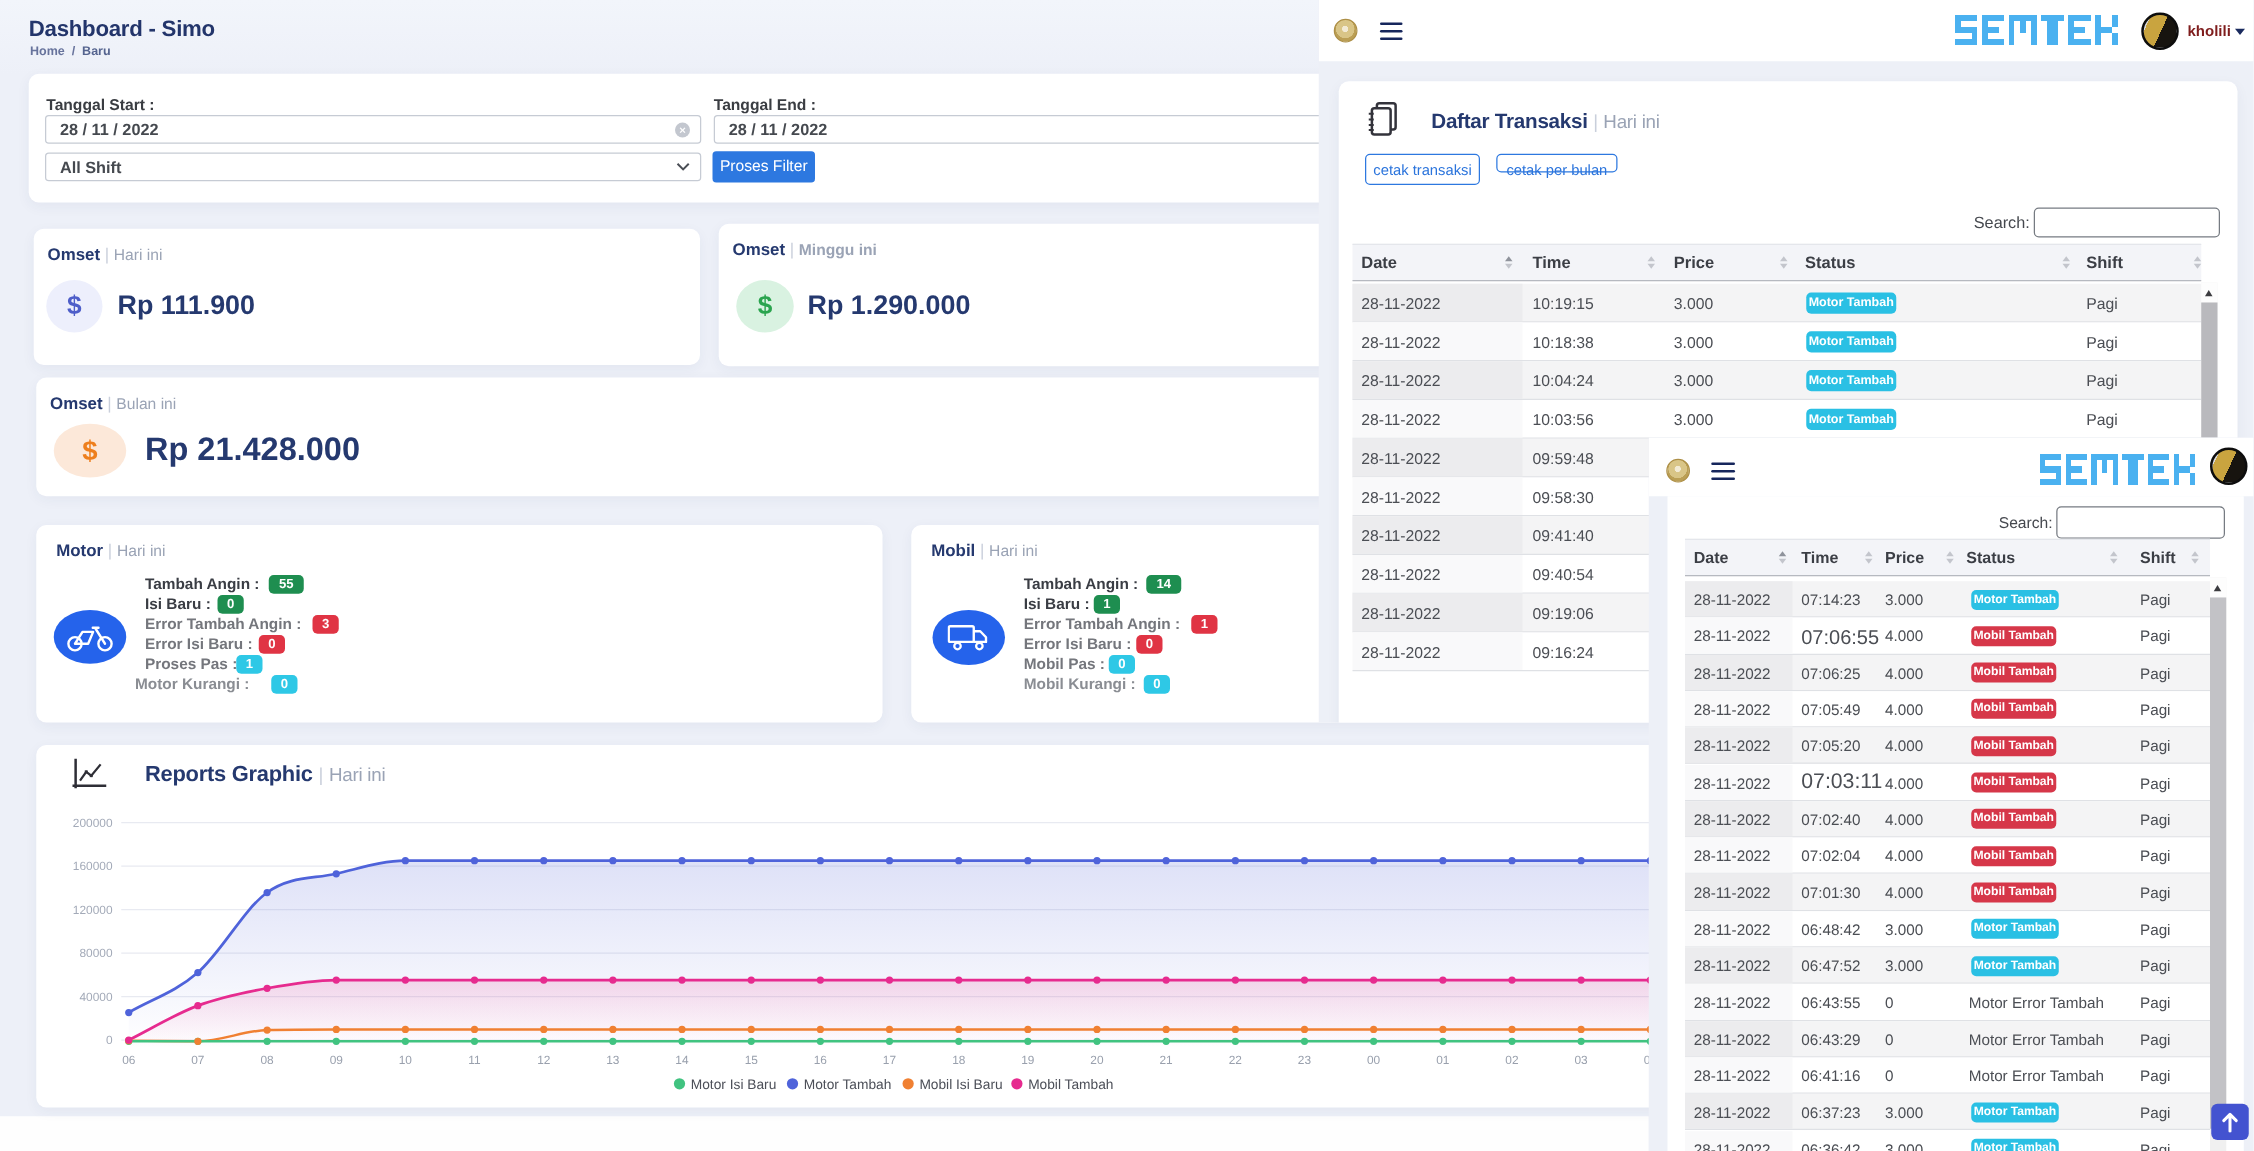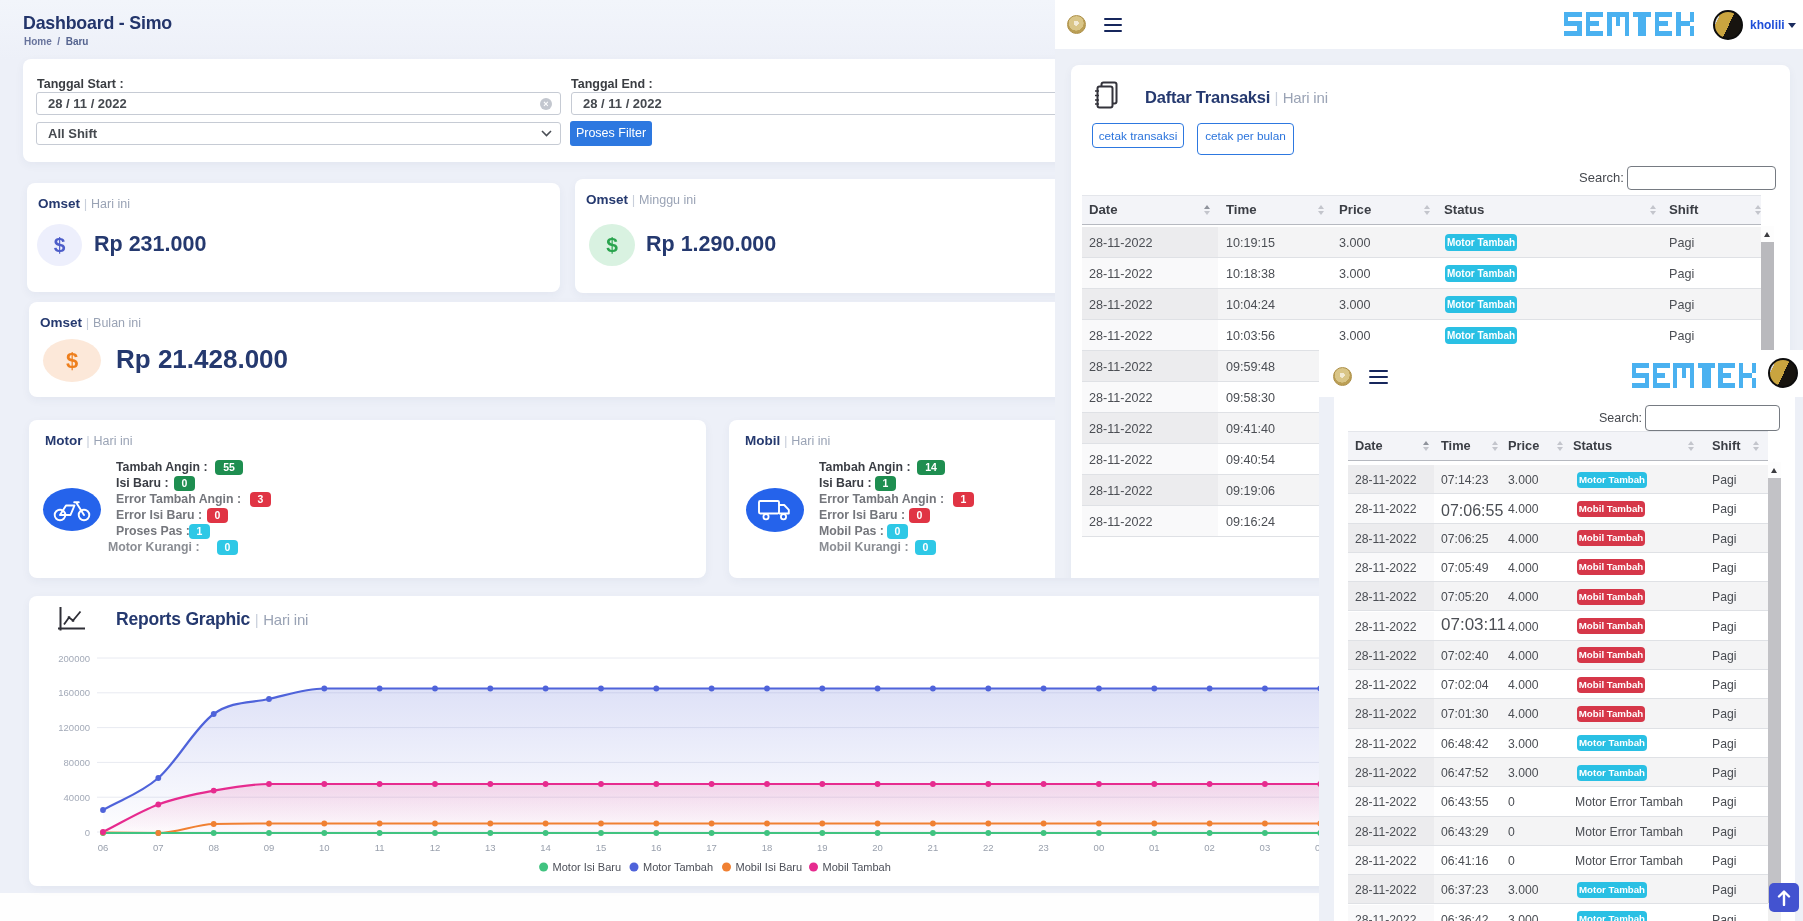--- a/index.html
+++ b/index.html
@@ -37,23 +37,23 @@
 <svg class="abs" style="left:541px;top:130px" width="11" height="7">
       <path d="M1,1 L5.5,5.5 L10,1" stroke="#4a4e55" stroke-width="1.6" fill="none"></path>
     </svg>
 <div class="abs" style="left:571px;top:77px;font-size:12.5px;font-weight:bold;color:#3a3d42">Tanggal End :</div>
 <div class="abs" style="left:571px;top:92px;width:518px;height:23px;background:#fff;border:1px solid #c6cbd4;border-radius:3px"></div>
 <div class="abs" style="left:583px;top:96px;font-size:13px;font-weight:bold;color:#45494f">28 / 11 / 2022</div>
 <div class="abs" style="left:570px;top:121px;width:82px;height:25px;background:#2d78e0;border-radius:3px;color:#fff;font-size:12.5px;text-align:center;line-height:25px">Proses Filter</div>
 <div class="card" style="left:27px;top:183px;width:533px;height:109px"></div>
 <div class="abs ct" style="left:38px;top:196px">Omset <span class="bar" style="font-weight:normal">|</span> <span class="sub" style="font-weight:normal">Hari ini</span></div>
 <div class="abs" style="left:37px;top:224px;width:45px;height:42px;border-radius:50%;background:#edeffc;color:#4e5ec9;font-weight:bold;font-size:21px;text-align:center;line-height:42px">$</div>
-<div class="abs money" style="left:94px;top:231.67px;font-size:21.5px">Rp 231.000</div>
+<div class="abs money" style="left:94px;top:231.67px;font-size:21.5px">Rp 111.900</div>
 <div class="card" style="left:575px;top:179px;width:533px;height:114px"></div>
-<div class="abs ct" style="left:586px;top:192px">Omset <span class="bar" style="font-weight:normal">|</span> <span class="sub" style="font-weight:normal">Minggu ini</span></div>
+<div class="abs ct" style="left:586px;top:192px">Omset <span class="bar" style="font-weight:normal">|</span> <span class="sub" style="font-weight:bold">Minggu ini</span></div>
 <div class="abs" style="left:589px;top:224px;width:46px;height:42px;border-radius:50%;background:#d9f2e1;color:#2aa44e;font-weight:bold;font-size:21px;text-align:center;line-height:42px">$</div>
 <div class="abs money" style="left:646px;top:231.67px;font-size:21.5px">Rp 1.290.000</div>
 <div class="card" style="left:29px;top:302px;width:1373px;height:95px"></div>
 <div class="abs ct" style="left:40px;top:315px">Omset <span class="bar" style="font-weight:normal">|</span> <span class="sub" style="font-weight:normal">Bulan ini</span></div>
 <div class="abs" style="left:43px;top:339px;width:58px;height:43px;border-radius:50%;background:#fce8d9;color:#ee7f1d;font-weight:bold;font-size:22px;text-align:center;line-height:43px">$</div>
 <div class="abs money" style="left:116px;top:344.38px;font-size:26px">Rp 21.428.000</div>
 <div class="card" style="left:29px;top:420px;width:677px;height:158px"></div>
 <div class="abs ct" style="left:45px;top:433px">Motor <span class="bar" style="font-weight:normal">|</span> <span class="sub" style="font-weight:normal">Hari ini</span></div>
 <div class="abs" style="left:43px;top:488px;width:58px;height:43px;border-radius:50%;background:#2563eb"></div>
     <svg class="abs" style="left:53px;top:499px" width="38" height="23" viewBox="0 0 38 23" fill="none" stroke="#fff">
@@ -304,31 +304,31 @@
           <rect x="621.07" y="16.70" width="4.48" height="5.00"></rect>
           <rect x="634.52" y="16.70" width="4.48" height="5.00"></rect>
           <rect x="621.07" y="21.40" width="13.45" height="5.00"></rect>
           <rect x="621.07" y="26.10" width="4.48" height="5.00"></rect>
           <rect x="634.52" y="26.10" width="4.48" height="5.00"></rect>
           <rect x="621.07" y="30.80" width="4.48" height="5.00"></rect>
           <rect x="634.52" y="30.80" width="4.48" height="5.00"></rect>
         </g>
       </svg>
 <div class="abs" style="left:658px;top:10px;width:30px;height:30px;border-radius:50%;background:linear-gradient(115deg,#d9d9d9 16%,#c9a43f 16% 52%,#17140f 52%);border:2.5px solid #0d0d0d"></div>
-<div class="abs" style="left:695px;top:18px;font-size:12px;font-weight:bold;color:#1d4ed8">kholili</div>
+<div class="abs" style="left:695px;top:18px;font-size:12px;font-weight:bold;color:#7f1d1d">kholili</div>
 <div class="abs" style="left:733px;top:23px;width:0;height:0;border-left:4px solid transparent;border-right:4px solid transparent;border-top:5px solid #1a2b5e"></div>
 <div class="abs" style="left:16px;top:65px;width:719px;height:560px;background:#fff;border-radius:8px;box-shadow:0 3px 10px rgba(40,50,90,.05)"></div>
 <svg class="abs" style="left:38px;top:81px" width="26" height="28" viewBox="0 0 26 28" fill="none" stroke="#33333b">
         <rect x="8.5" y="1.5" width="15" height="21" rx="2" stroke-width="2"></rect>
         <rect x="4.5" y="5.5" width="15" height="21" rx="2" stroke-width="2" fill="#fff"></rect>
         <path d="M2,10 h4 M2,14.5 h4 M2,19 h4 M2,23 h4" stroke-width="1.6"></path>
       </svg>
 <div class="abs" style="left:90px;top:88px;font-size:16.5px;font-weight:bold;color:#25396f;letter-spacing:-0.2px">Daftar Transaksi <span class="bar" style="font-weight:normal;font-size:15px">|</span> <span style="color:#9aa3b5;font-weight:normal;font-size:15px">Hari ini</span></div>
 <div class="abs" style="left:37px;top:123px;width:92px;height:25px;border:1px solid #2d78e0;border-radius:4px;color:#2b74dc;font-size:11.8px;text-align:center;line-height:24px">cetak transaksi</div>
-<div class="abs" style="left:142px;top:123px;width:97px;height:32px;border:1px solid #2d78e0;border-radius:4px;color:#2b74dc;font-size:11.8px;text-align:center;line-height:24px">cetak per bulan</div>
+<div class="abs" style="left:142px;top:123px;width:97px;height:15px;border:1px solid #2d78e0;border-radius:4px;color:#2b74dc;font-size:11.8px;text-align:center;line-height:24px">cetak per bulan</div>
 <div class="abs" style="left:524px;top:170px;font-size:13px;color:#45484e">Search:</div>
 <div class="abs" style="left:572px;top:166px;width:149px;height:24px;border:1px solid #767b82;border-radius:4px;background:#fff"></div>
 <div class="abs" style="left:27px;top:195px;width:679px;height:30px;background:#f3f4f8;border-top:1px solid #e4e6eb;border-bottom:1px solid #b6b9c0"></div>
 <div class="th" style="left:34px;top:202px;left:34px">Date</div>
 <div class="sort on" style="left:149px;top:205px">
         <b></b>
         <i></i>
       </div>
 <div class="th" style="left:171px;top:202px;left:171px">Time</div>
 <div class="sort " style="left:263px;top:205px">

